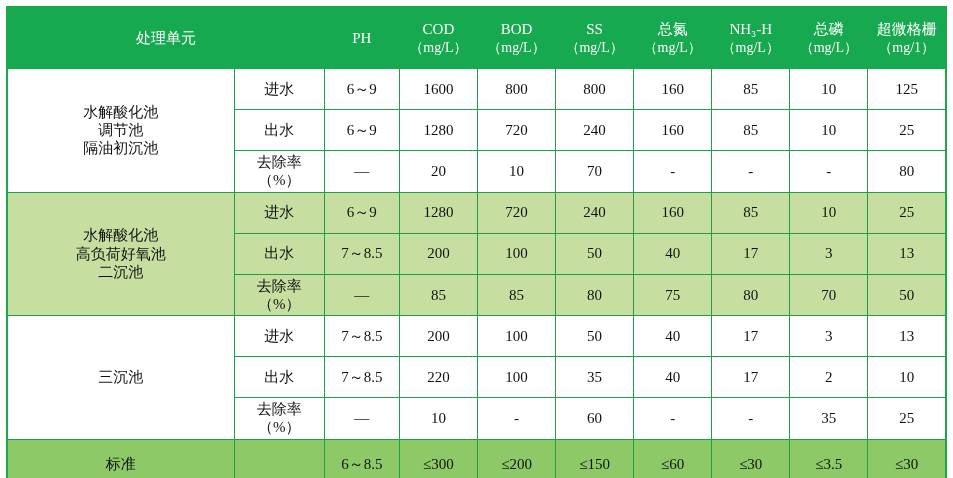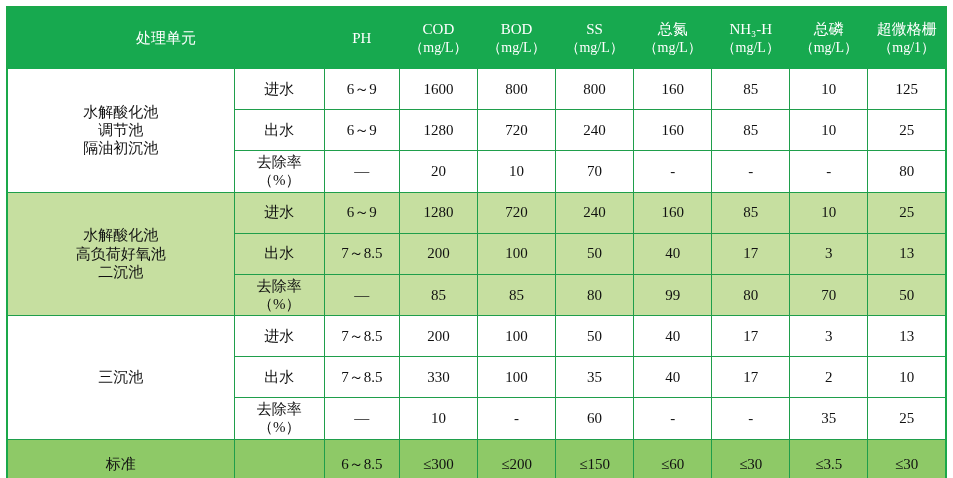--- a/index.html
+++ b/index.html
@@ -189,21 +189,21 @@
         <td>17</td>
         <td>3</td>
         <td>13</td>
       </tr>
       <tr class="body shade">
         <td>去除率（%）</td>
         <td class="dash">—</td>
         <td>85</td>
         <td>85</td>
         <td>80</td>
-        <td>99</td>
+        <td>75</td>
         <td>80</td>
         <td>70</td>
         <td>50</td>
       </tr>
 
       <tr class="body">
         <td class="unitcell" rowspan="3">
           <span class="ln">三沉池</span>
         </td>
         <td>进水</td>
@@ -212,21 +212,21 @@
         <td>100</td>
         <td>50</td>
         <td>40</td>
         <td>17</td>
         <td>3</td>
         <td>13</td>
       </tr>
       <tr class="body">
         <td>出水</td>
         <td class="nowrap">7～8.5</td>
-        <td>330</td>
+        <td>220</td>
         <td>100</td>
         <td>35</td>
         <td>40</td>
         <td>17</td>
         <td>2</td>
         <td>10</td>
       </tr>
       <tr class="body">
         <td>去除率（%）</td>
         <td class="dash">—</td>

